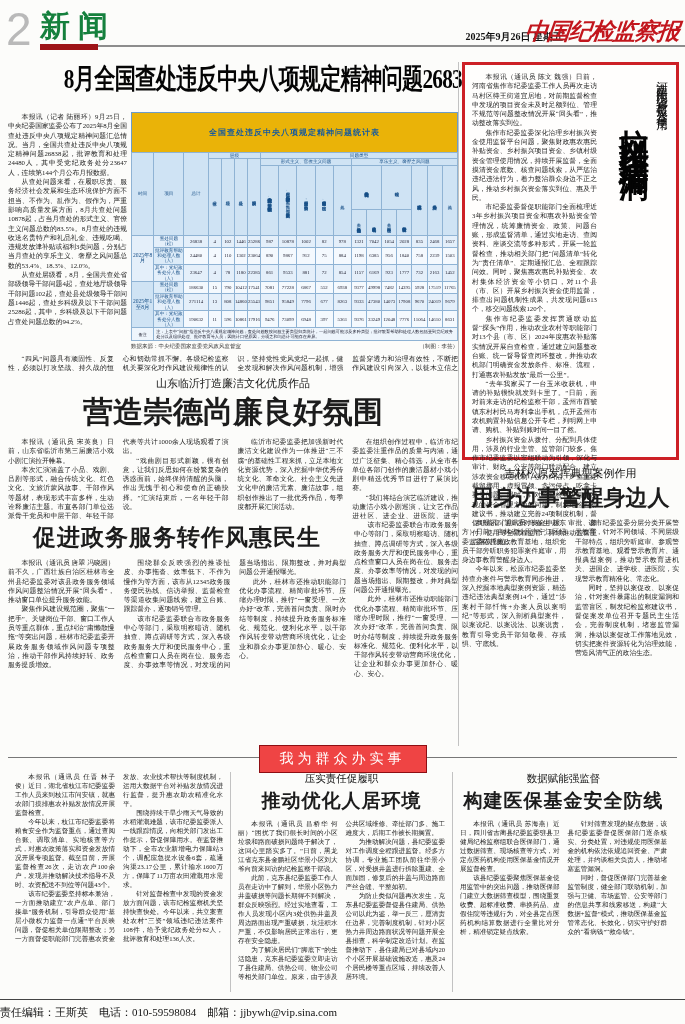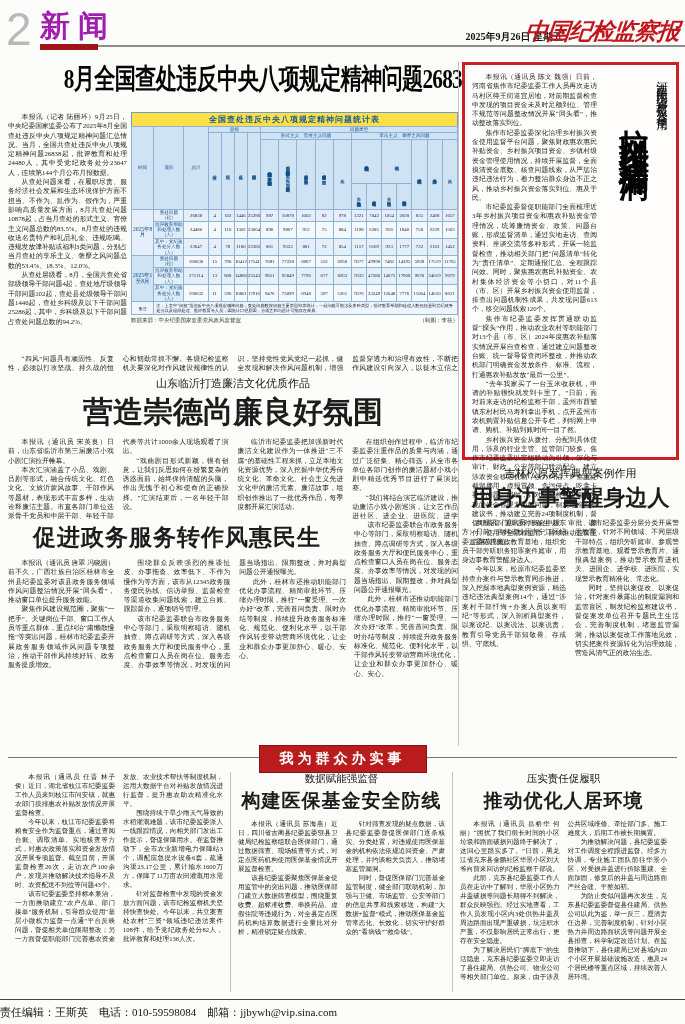--- a/index.html
+++ b/index.html
@@ -2,41 +2,41 @@
 <html><head>
 <meta charset="utf-8">
 <style>
   html,body{margin:0;padding:0;background:#e8e8e8;}
   .page{position:relative;width:685px;height:1024px;margin:0 auto;background:#fcfcfa;
         font-family:"Liberation Serif","DejaVu Serif",serif;color:#1c1c1c;overflow:hidden;}
   
   .pagenum{position:absolute;left:6px;top:2px;font-size:46px;color:#b9b9b9;
            font-family:"Liberation Sans",sans-serif;font-weight:300;}
   .section-title{position:absolute;left:40px;top:6px;font-size:30px;font-weight:bold;
-                 letter-spacing:8px;color:#a21caf;}
+                 letter-spacing:8px;color:#15803d;}
   .section-bar{position:absolute;left:40px;top:44px;width:58px;height:6px;background:#9e1418;}
   .header-rule{position:absolute;left:98px;top:45px;right:0;height:2px;background:#8d8d8d;}
   .pub-date{position:absolute;right:122px;top:30px;font-size:10px;color:#111;font-weight:bold;}
   .masthead{position:absolute;right:6px;top:16px;font-size:23px;color:#c2161d;font-weight:900;
             font-style:italic;letter-spacing:-1px;transform:skewX(-6deg);}
   
   .body-text{font-size:6.8px;line-height:9.3px;text-align:justify;color:#222;overflow:hidden;}
   .para{margin:0;text-indent:2em;text-align:justify;}
   .kicker{text-align:center;font-size:11px;color:#111;margin:0;}
   
   .main-headline{position:absolute;left:10px;top:60px;width:448px;font-size:28px;font-weight:900;
                  white-space:nowrap;letter-spacing:-1px;transform:scaleX(.76);transform-origin:center;
                  text-align:center;color:#050505;}
   .main-left-col{position:absolute;left:8px;top:112px;width:119px;height:241px;}
   .main-cont{position:absolute;left:8px;top:354px;width:450px;height:26px;
              column-count:4;column-gap:9px;}
   
   .stat-wrap{position:absolute;left:131px;top:112px;width:327px;}
-  .stat-title{background:#fde047;color:#155a9e;font-weight:bold;font-size:8px;text-align:center;
-              padding:1px 0;border:1px solid #6d9cc8;border-bottom:none;letter-spacing:1px;}
+  .stat-title{background:#eab308;color:#155a9e;font-weight:bold;font-size:8px;text-align:center;
+              padding:14px 0;border:1px solid #6d9cc8;border-bottom:none;letter-spacing:1px;}
   table.stat{border-collapse:collapse;table-layout:fixed;width:327px;background:#f4f9fe;}
   table.stat td,table.stat th{border:1px solid #8fb3d4;padding:0;font-weight:normal;
               font-size:4.6px;line-height:5.4px;text-align:center;color:#223;overflow:hidden;}
   table.stat th{background:#cfe3f4;color:#174f87;}
   table.stat .v{writing-mode:vertical-rl;display:inline-block;max-height:50px;font-size:4.2px;
                 line-height:5px;letter-spacing:0;}
   table.stat tr.alt td{background:#e4effa;}
   table.stat td.time-cell{font-size:5.5px;background:#cfe3f4;color:#174f87;}
   table.stat td.item-cell{font-size:4.6px;background:#dcebf8;color:#174f87;}
   table.stat td.num{font-size:4.8px;}
@@ -58,22 +58,22 @@
   .guilin-left{width:338px;}
   .guilin .headline{text-align:center;font-size:23px;font-weight:900;letter-spacing:1px;margin:2px 0 5px;}
   .guilin .cols{column-count:3;column-gap:9px;height:160px;}
   .guilin-right{width:104px;margin-left:8px;height:218px;}
   .songyuan{position:absolute;left:462px;top:466px;width:217px;height:278px;}
   .songyuan .headline{text-align:center;font-size:22px;font-weight:900;margin:2px 0 5px;}
   .songyuan .cols{column-count:2;column-gap:9px;height:218px;}
   .col-rule{position:absolute;left:458px;top:62px;width:1px;height:684px;background:#c2c2c2;}
   
   .banner-line{position:absolute;left:8px;right:8px;top:757px;height:1px;background:#777;}
-  .banner{position:absolute;top:745px;left:50%;transform:translateX(-50%);background:#b91c1c;
-          color:#fff;font-size:14px;font-weight:bold;letter-spacing:4px;padding:4px 20px;
+  .banner{position:absolute;top:745px;left:50%;transform:translateX(-50%);background:#ef4444;
+          color:#fff;font-size:14px;font-weight:normal;letter-spacing:4px;padding:4px 20px;
           border:1px solid #8e0e13;}
   
   .bottom{position:absolute;left:8px;top:772px;width:669px;height:220px;display:flex;}
   .bcol{width:222px;box-sizing:border-box;padding:0 7px;}
   .bcol + .bcol{border-left:1px solid #c2c2c2;}
   .bcol .kicker{font-size:10.5px;}
   .bcol .headline{text-align:center;font-size:19px;font-weight:900;margin:2px 0 5px;letter-spacing:1px;}
   .bcol .cols{column-count:2;column-gap:8px;height:172px;font-size:6.6px;line-height:9px;}
   
   .footer-line{position:absolute;left:0;right:0;top:999px;height:1px;background:#444;}
@@ -348,38 +348,38 @@
     <div class="bcol">
       <div class="cols body-text">
           <p class="para">本报讯（通讯员 任晋 林子俊）近日，湖北省枝江市纪委监委工作人员来到枝江市问安镇，就惠农部门摸排惠农补贴发放情况开展监督检查。</p>
           <p class="para">今年以来，枝江市纪委监委将粮食安全作为监督重点，通过查阅台账、调取清单、实地核查等方式，对惠农政策落实和资金发放情况开展专项监督。截至目前，开展监督检查26次，走访农户100余户，发现并推动解决技术指导不及时、农资配送不到位等问题43个。</p>
           <p class="para">该市纪委监委坚持标本兼治，一方面推动建立“农户点单、部门接单”服务机制，引导群众使用“基层小微权力监督一点通”平台反映问题，督促相关单位限期整改；另一方面督促职能部门完善惠农资金发放、农业技术帮扶等制度机制，运用大数据平台对补贴发放情况进行监督，提升惠农助农精准化水平。</p>
           <p class="para">围绕持续干旱少雨天气导致的水稻灌溉难题，该市纪委监委派人一线跟踪情况，向相关部门发出工作提示，督促保障用水。在监督推动下，全市农业新增电力保障站3个，调配应急提水设备6套，疏通沟渠23.17公里，累计输水1600万方，保障了11万亩农田灌溉用水需求。</p>
           <p class="para">针对监督检查中发现的资金发放方面问题，该市纪检监察机关坚持快查快处。今年以来，共立案查处农村“三资”领域违纪违法案件108件，给予党纪政务处分82人，批评教育和处理136人次。</p>
         </div>
     </div>
     <div class="bcol">
-      <p class="kicker">数据赋能强监督</p>
-      <div class="headline">构建医保基金安全防线</div>
-      <div class="cols body-text">
-          <p class="para">本报讯（通讯员 苏海燕）近日，四川省古蔺县纪委监委驻县卫健局纪检监察组联合医保部门，通过数据筛查、现场核查等方式，对定点医药机构使用医保基金情况开展监督检查。</p>
-          <p class="para">该县纪委监委聚焦医保基金使用监管中的突出问题，推动医保部门建立大数据筛查模型，围绕重复收费、超标准收费、串换药品、虚假住院等违规行为，对全县定点医药机构结算数据进行全量比对分析，精准锁定疑点线索。</p>
-          <p class="para">针对筛查发现的疑点数据，该县纪委监委督促医保部门逐条核实、分类处置，对违规使用医保基金的机构依法依规追回资金、严肃处理，并约谈相关负责人，推动堵塞监管漏洞。</p>
-          <p class="para">同时，督促医保部门完善基金监管制度，健全部门联动机制，加强与卫健、市场监管、公安等部门的信息共享和线索移送，构建“大数据+监督”模式，推动医保基金监管常态化、长效化，切实守护好群众的“看病钱”“救命钱”。</p>
-        </div>
-    </div>
-    <div class="bcol">
       <p class="kicker">压实责任促履职</p>
       <div class="headline">推动优化人居环境</div>
       <div class="cols body-text">
           <p class="para">本报讯（通讯员 吕桥华 何丽）“困扰了我们很长时间的小区垃圾和路面破损问题终于解决了，这回心里踏实多了。”日前，黑龙江省克东县金鹏社区华景小区刘大爷向前来回访的纪检监察干部说。</p>
           <p class="para">此前，克东县纪委监委工作人员在走访中了解到，华景小区热力井盖破损等问题长期得不到解决，群众反映强烈。经过实地查看，工作人员发现小区内3处供热井盖及周边路面出现严重破损，坑洼积水严重，不仅影响居民正常出行，更存在安全隐患。</p>
           <p class="para">为了解决居民们“脚底下”的生活隐患，克东县纪委监委立即走访了县住建局、供热公司、物业公司等相关部门单位。原来，由于涉及公共区域维修、牵扯部门多、施工难度大，后期工作被长期搁置。</p>
           <p class="para">为推动解决问题，县纪委监委对工作调度全程跟进监督。经多方协调，专业施工团队前往华景小区，对受损井盖进行拆除重建、全面加固，修复后的井盖与周边路面严丝合缝、平整如初。</p>
           <p class="para">为防止类似问题再次发生，克东县纪委监委督促县住建局、供热公司以此为鉴，举一反三，厘清责任边界，完善制度机制，针对小区热力井周边路面状况等问题开展全县排查，科学制定改造计划。在监督推动下，县住建局已对县域内20个小区开展基础设施改造，惠及24个居民楼等重点区域，持续改善人居环境。</p>
         </div>
     </div>
+    <div class="bcol">
+      <p class="kicker">数据赋能强监督</p>
+      <div class="headline">构建医保基金安全防线</div>
+      <div class="cols body-text">
+          <p class="para">本报讯（通讯员 苏海燕）近日，四川省古蔺县纪委监委驻县卫健局纪检监察组联合医保部门，通过数据筛查、现场核查等方式，对定点医药机构使用医保基金情况开展监督检查。</p>
+          <p class="para">该县纪委监委聚焦医保基金使用监管中的突出问题，推动医保部门建立大数据筛查模型，围绕重复收费、超标准收费、串换药品、虚假住院等违规行为，对全县定点医药机构结算数据进行全量比对分析，精准锁定疑点线索。</p>
+          <p class="para">针对筛查发现的疑点数据，该县纪委监委督促医保部门逐条核实、分类处置，对违规使用医保基金的机构依法依规追回资金、严肃处理，并约谈相关负责人，推动堵塞监管漏洞。</p>
+          <p class="para">同时，督促医保部门完善基金监管制度，健全部门联动机制，加强与卫健、市场监管、公安等部门的信息共享和线索移送，构建“大数据+监督”模式，推动医保基金监管常态化、长效化，切实守护好群众的“看病钱”“救命钱”。</p>
+        </div>
+    </div>
   </div>
 
   <div class="footer-line"></div>
   <div class="footer">责任编辑：王斯英　电话：010-59598084　邮箱：jjbywh@vip.sina.com</div>
 
 </div>
 
 </body></html>

